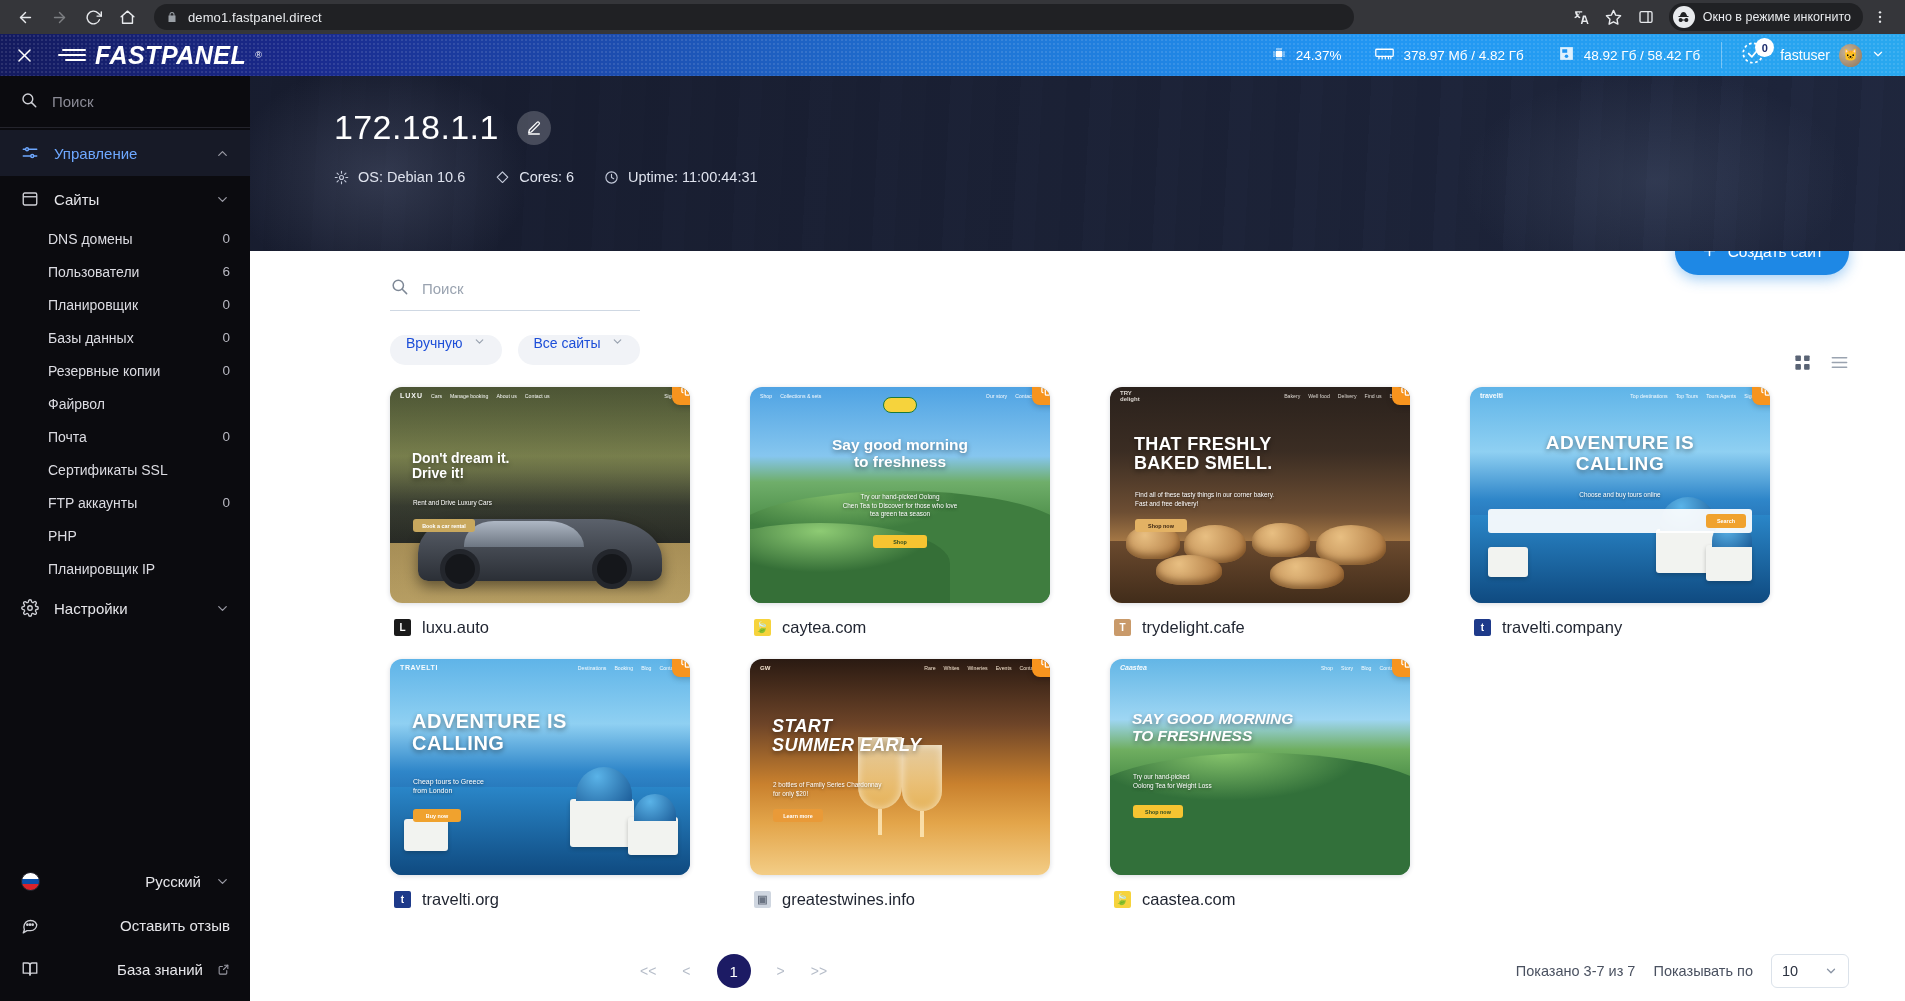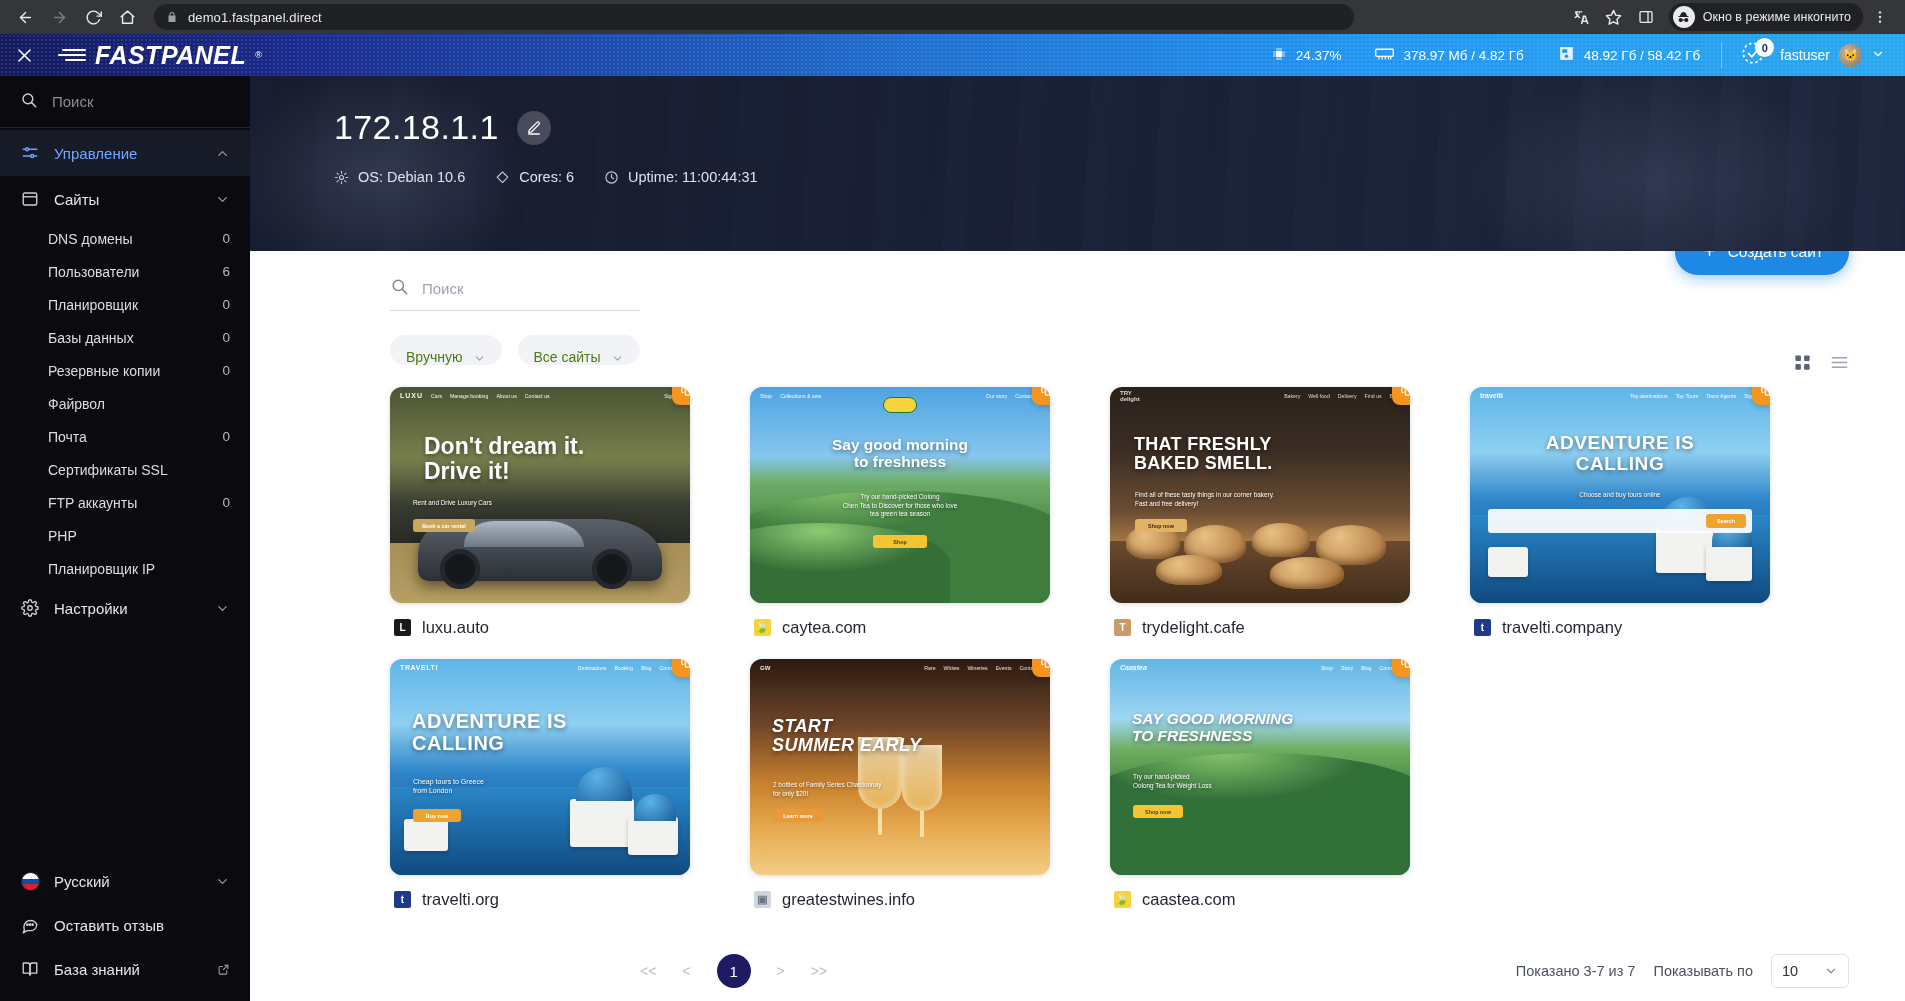--- a/index.html
+++ b/index.html
@@ -112,21 +112,21 @@
   .sb-item.active { background:#171a27; color:#6ea8ff; }
   .sb-item.active .ico { color:#6ea8ff; }
   .sb-item .chev { color:#9a9aa4; display:flex; }
   .sb-sub {
     display:flex; align-items:center; height:33px; padding:0 20px 0 48px;
     font-size:14px; color:#dcdce2; cursor:pointer;
   }
   .sb-sub .lbl { flex:1; }
   .sb-sub .cnt { color:#b9b9c2; font-size:13.5px; }
   .sb-bottom { padding-bottom: 10px; }
-  .sb-bottom .sb-item { height:44px; }
+  .sb-bottom .sb-item { height:44px;text-align:right; }
   .flag {
     width:19px; height:19px; border-radius:50%; overflow:hidden; flex:none;
     background:linear-gradient(#fff 0 33%, #0b4fa8 33% 66%, #d8232a 66% 100%);
     border:1px solid #2a2a33;
   }
   .ext-ico { color:#9a9aa4; display:flex; }
 
   
   .hero {
     position:absolute; top:42px; left:250px; right:0; height:175px;
@@ -166,22 +166,22 @@
     font-size:15.5px; box-shadow:0 4px 14px rgba(30,136,229,.42); cursor:pointer;
   }
   .toolbar { padding: 26px 56px 0 140px; }
   .search-field {
     width:250px; display:flex; align-items:center; gap:13px;
     border-bottom:1px solid #cfd8e3; padding-bottom:10px;
   }
   .search-field .ph { color:#9aa3b0; font-size:15px; }
   .filter-row { display:flex; align-items:center; gap:16px; margin-top:24px; }
   .chip {
-    height:30px; border-radius:15px; background:#f1f3f7; color:#4d7c0f;
-    display:flex; align-items:flex-end; gap:10px; padding:0 16px; font-size:14px; cursor:pointer;
+    height:30px; border-radius:15px; background:#f1f3f7; color:#1d4ed8;
+    display:flex; align-items:flex-start; gap:10px; padding:0 16px; font-size:14px; cursor:pointer;
   }
   .chip .chev { color:#9aa3b0; display:flex; }
   .view-toggle {
     position:absolute; right:56px; top:102px; display:flex; align-items:center; gap:18px;
   }
   .vt { color:#9aa3b0; cursor:pointer; display:flex; }
   .vt.active { color:#5a6475; }
 
   
   .grid {
@@ -745,21 +745,21 @@
           <div class="sitebar">
             <b style="font-size:7px;letter-spacing:1px;">LUXU</b>
             <span>Cars</span>
             <span>Manage booking</span>
             <span>About us</span>
             <span>Contact us</span>
             <span class="sb-right">
                 <span>Sign in</span>
               </span>
           </div>
-          <div class="t-txt hdl" style="left:22px; top:47px; font-size:23px;margin-left:12px;">Don't dream it.<br>Drive it!</div>
+          <div class="t-txt hdl" style="left:22px; top:64px; font-size:14px;">Don't dream it.<br>Drive it!</div>
           <div class="t-txt sub" style="left:23px; top:112px;">Rent and Drive Luxury Cars</div>
           <div class="btn-pill" style="left:23px; top:132px; width:62px; height:13px; background:#c8a85e;">Book a car rental</div>
           <div class="copy-btn">
             <svg width="15" height="15" viewBox="0 0 24 24" fill="none" stroke="currentColor" stroke-width="2" stroke-linejoin="round">
                 <rect x="8.5" y="8.5" width="11" height="11" rx="1.6"></rect>
                 <path d="M5.5 15.5h-1A1.6 1.6 0 0 1 3 14V4.5A1.6 1.6 0 0 1 4.5 3H14a1.6 1.6 0 0 1 1.5 1.5v1"></path>
               </svg>
           </div>
         </div>
         <div class="card-label">

